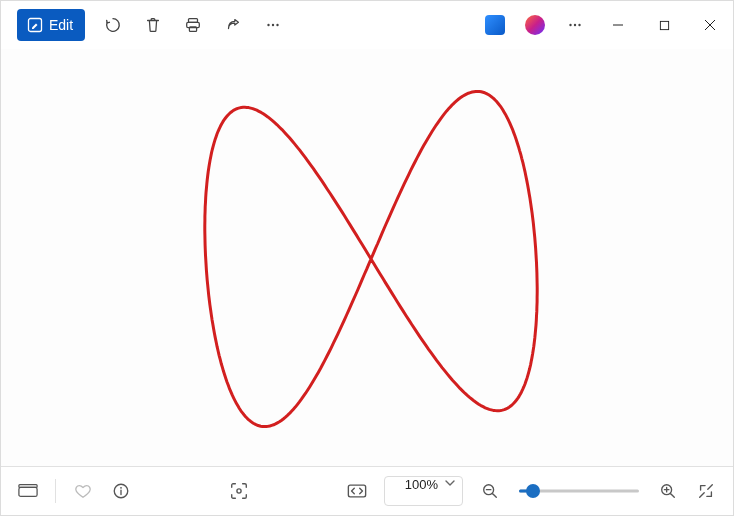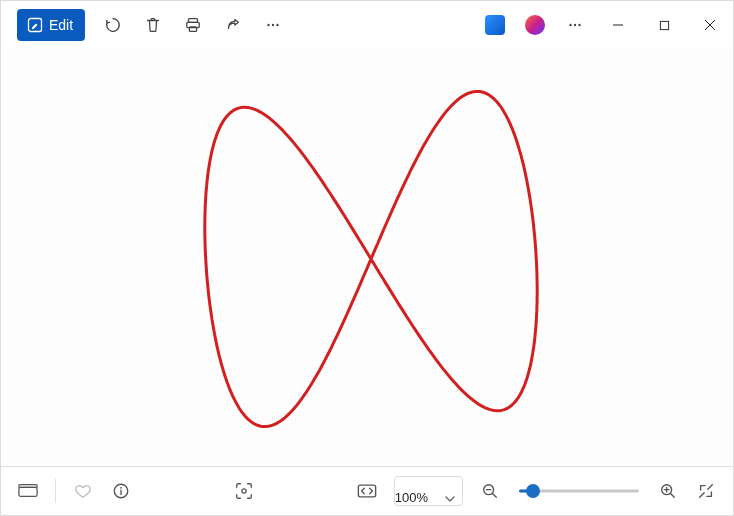--- a/index.html
+++ b/index.html
@@ -20,21 +20,21 @@
   .spacer{flex:0 0 8px;}
   .grow{flex:1;}
   .filename{font-size:13px;color:#222;margin:0 10px;white-space:nowrap;}
   .wctrls{display:flex;margin-left:auto;}
   .wbtn{width:46px;height:40px;display:flex;align-items:center;justify-content:center;background:transparent;border:none;cursor:pointer;}
   .canvas{flex:1;background:#fdfdfd;position:relative;overflow:hidden;}
   .canvas svg{position:absolute;left:0;top:0;}
   .statusbar{height:48px;border-top:1px solid var(--border);display:flex;align-items:center;padding:0 10px;gap:4px;}
   .divider{width:1px;height:24px;background:var(--border);margin:0 6px;}
   .sbtn{width:34px;height:34px;display:flex;align-items:center;justify-content:center;background:transparent;border:none;cursor:pointer;border-radius:4px;color:#444;}
-  .zoombox{display:flex;align-items:flex-end;border:1px solid #dcdcdc;border-radius:4px;height:28px;padding:0 6px 0 0;gap:16px;margin:0 6px;font-size:13px;}
+  .zoombox{display:flex;align-items:flex-start;border:1px solid #dcdcdc;border-radius:4px;height:28px;padding:0 6px 0 20px;gap:6px;margin:0 6px;font-size:13px;}
   .zoombox svg{display:block;}
   .slider{position:relative;width:120px;height:16px;margin:0 8px;}
   .slider .track{position:absolute;left:0;right:0;top:50%;height:3px;background:var(--track);border-radius:2px;transform:translateY(-50%);}
   .slider .fill{position:absolute;left:0;top:50%;height:3px;background:var(--accentlight);border-radius:2px;transform:translateY(-50%);}
   .slider .thumb{position:absolute;top:50%;width:14px;height:14px;border-radius:50%;background:var(--accentlight);transform:translate(-50%,-50%);}
   .appicon{width:20px;height:20px;border-radius:4px;display:inline-block;}
   .photosicon{background:linear-gradient(135deg,#2f8fff 0%,#0959c7 100%);}
   .clipchamp{background:linear-gradient(135deg,#ff6a3d 0%, #c9208a 50%, #6a30ff 100%);border-radius:50%;}
 </style>
 </head>

